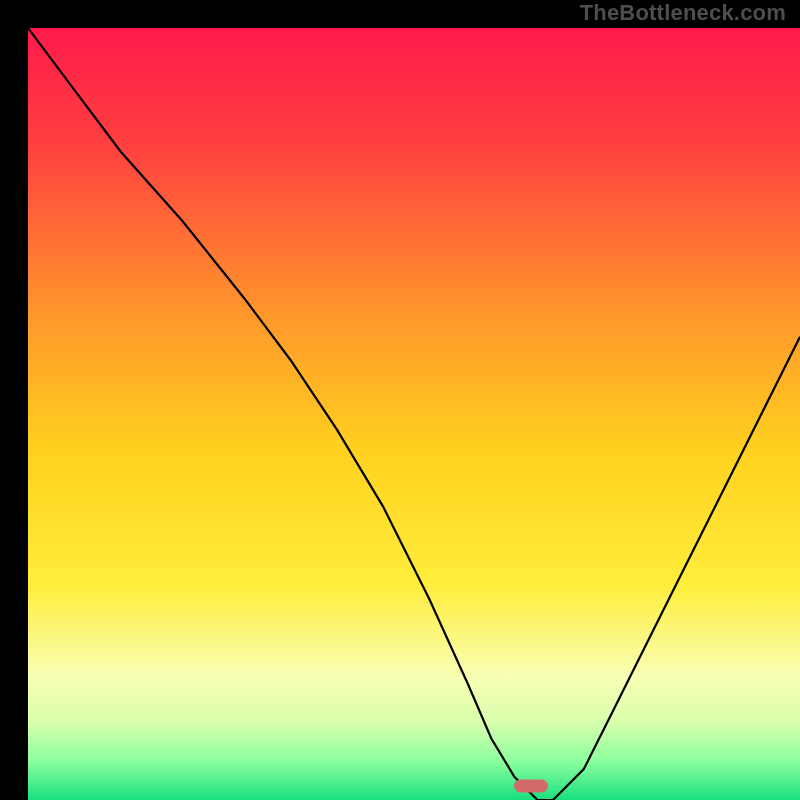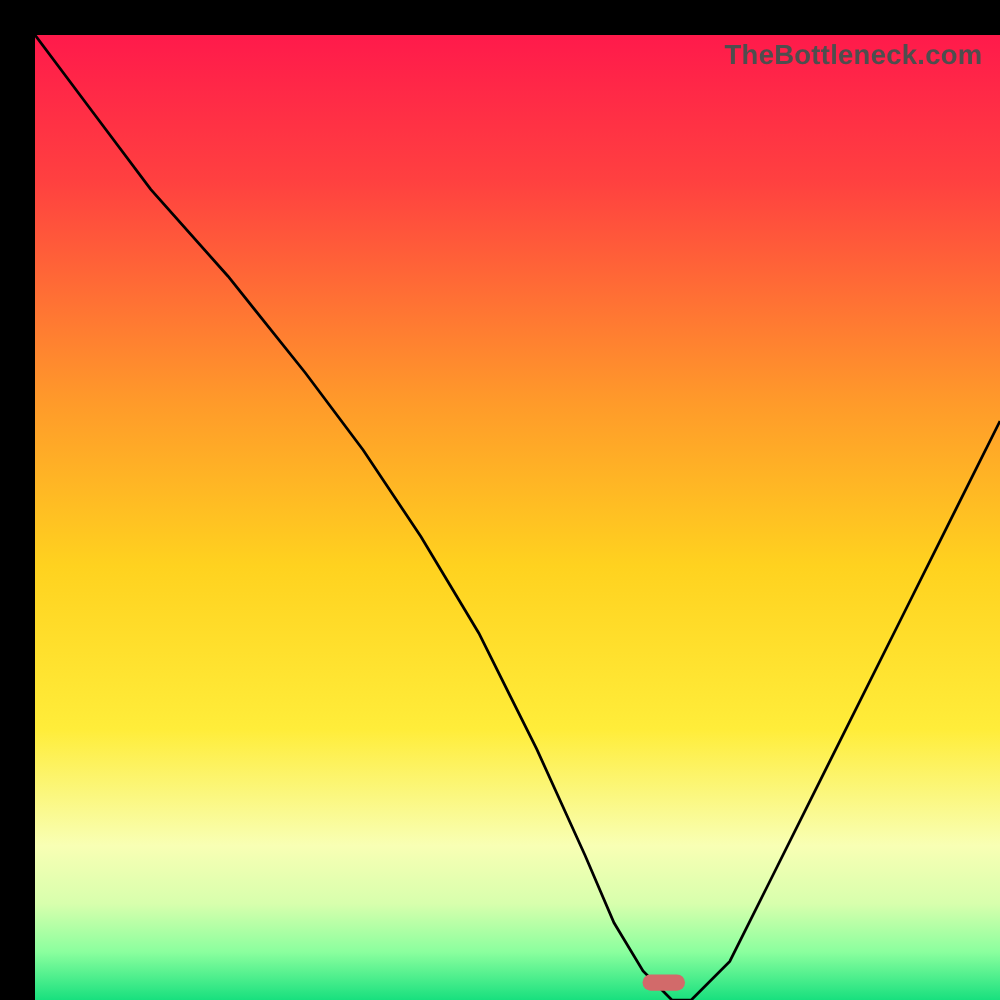--- a/index.html
+++ b/index.html
@@ -27,21 +27,20 @@
   }
   .watermark {
     position: absolute;
     top: 0px;
     right: 14px;
     font-family: Arial, Helvetica, sans-serif;
     font-size: 22px;
     font-weight: 600;
     color: #4e4e4e;
     letter-spacing: 0.2px;
-    margin-top: 31px;
   }
   .marker {
     position: absolute;
     width: 34px;
     height: 13px;
     border-radius: 7px;
     transform: translate(-50%, -50%);
   }
 </style>
 </head>

